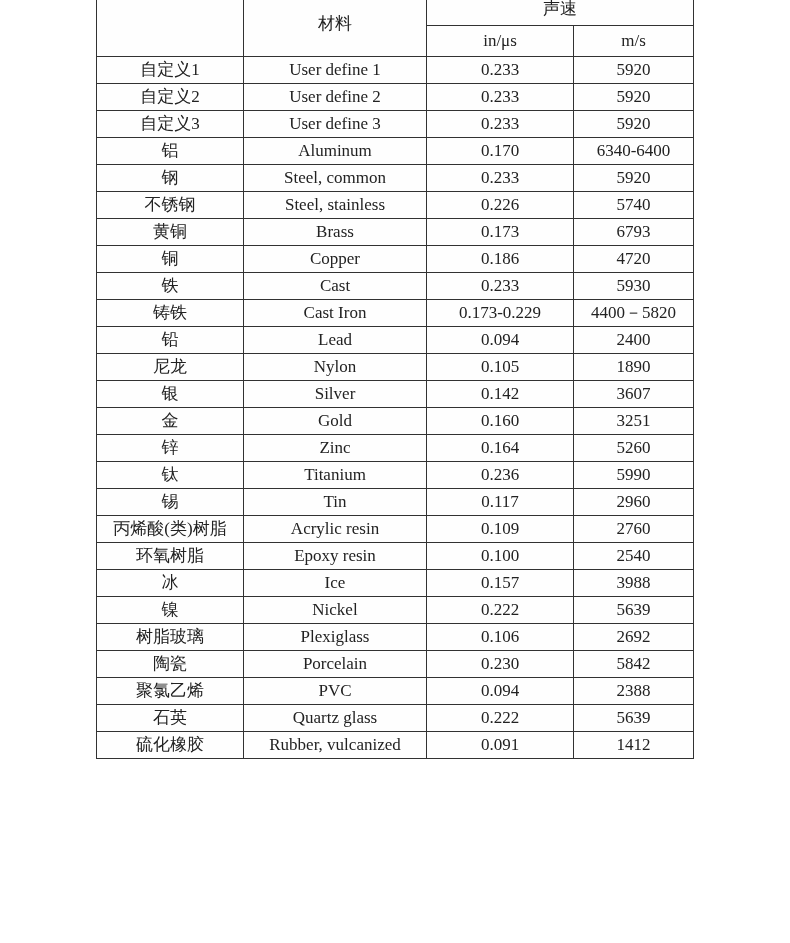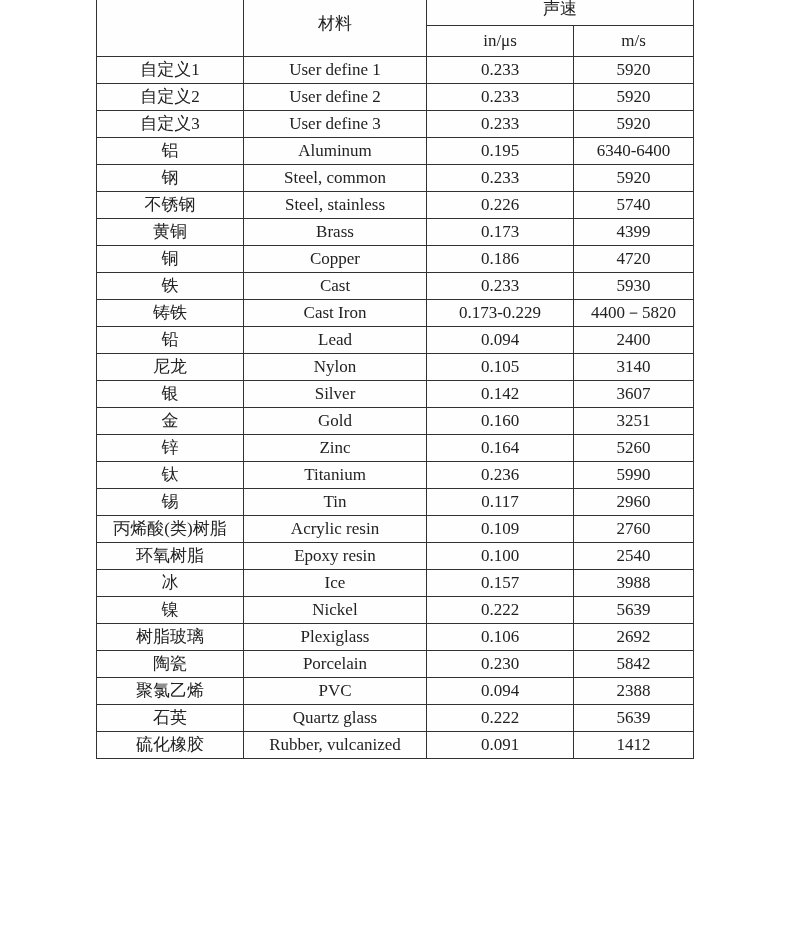--- a/index.html
+++ b/index.html
@@ -82,21 +82,21 @@
   <tr>
     <td>自定义3</td>
     <td>User define 3</td>
     <td>0.233</td>
     <td>5920</td>
   </tr>
 
   <tr>
     <td>铝</td>
     <td>Aluminum</td>
-    <td>0.195</td>
+    <td>0.170</td>
     <td>6340-6400</td>
   </tr>
 
   <tr>
     <td>钢</td>
     <td>Steel, common</td>
     <td>0.233</td>
     <td>5920</td>
   </tr>
 
@@ -104,21 +104,21 @@
     <td>不锈钢</td>
     <td>Steel, stainless</td>
     <td>0.226</td>
     <td>5740</td>
   </tr>
 
   <tr>
     <td>黄铜</td>
     <td>Brass</td>
     <td>0.173</td>
-    <td>4399</td>
+    <td>6793</td>
   </tr>
 
   <tr>
     <td>铜</td>
     <td>Copper</td>
     <td>0.186</td>
     <td>4720</td>
   </tr>
 
   <tr>
@@ -139,21 +139,21 @@
     <td>铅</td>
     <td>Lead</td>
     <td>0.094</td>
     <td>2400</td>
   </tr>
 
   <tr>
     <td>尼龙</td>
     <td>Nylon</td>
     <td>0.105</td>
-    <td>3140</td>
+    <td>1890</td>
   </tr>
 
   <tr>
     <td>银</td>
     <td>Silver</td>
     <td>0.142</td>
     <td>3607</td>
   </tr>
 
   <tr>

